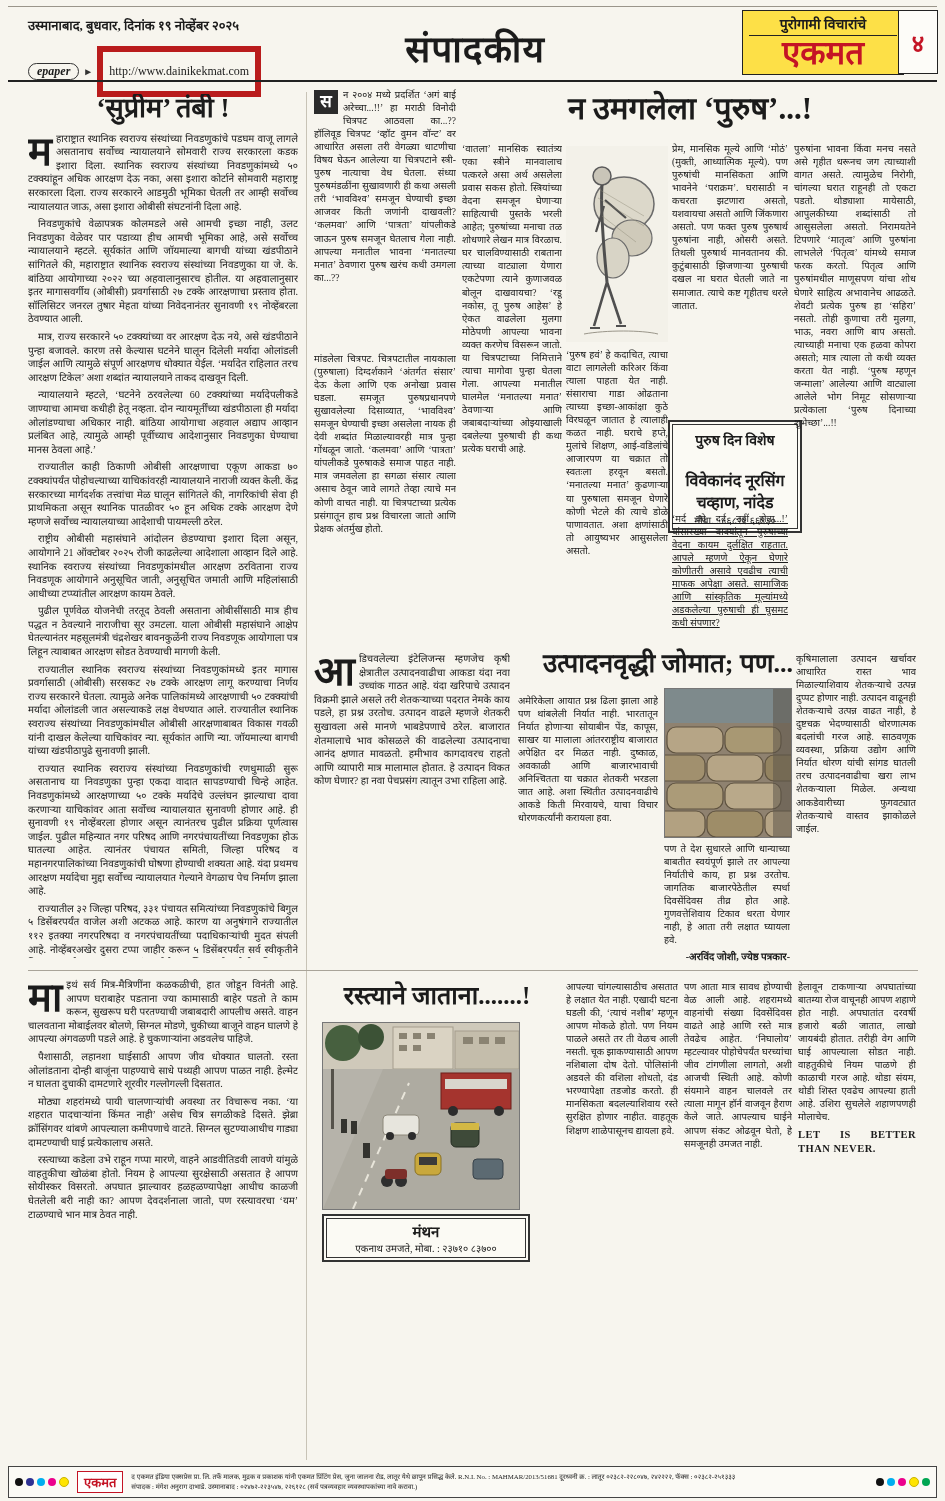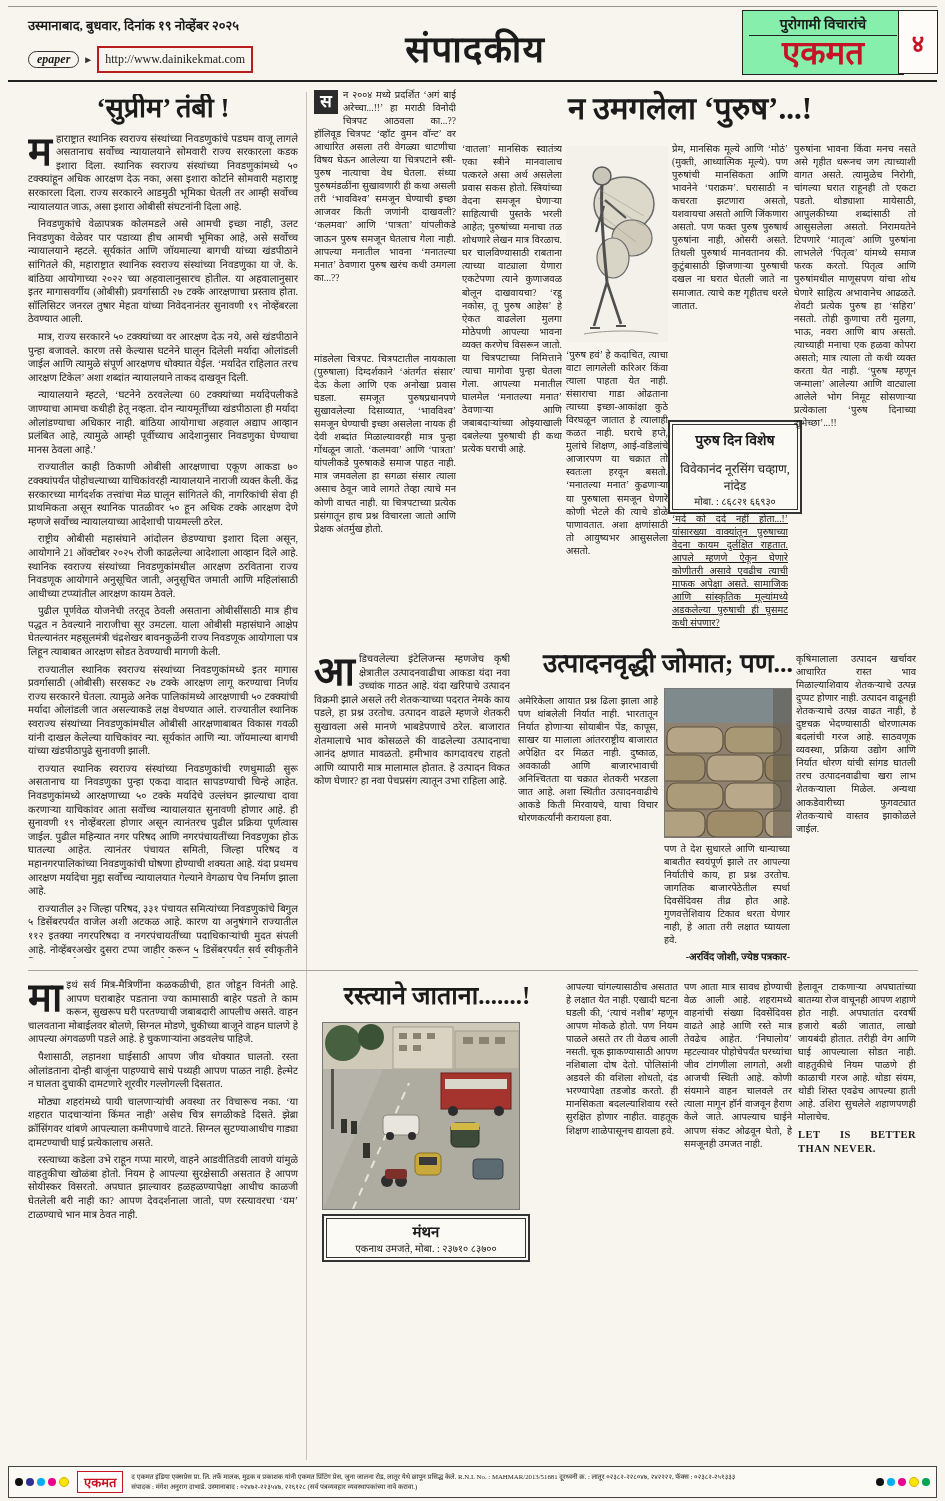--- a/index.html
+++ b/index.html
@@ -8,41 +8,41 @@
   .abs{position:absolute;}
   .hairline{background:#9a958a;}
   .vrule{width:1px;background:#c8c3b6;}
   .hrule{height:1px;background:#a9a499;}
 
   
   .dateline{font-size:13px;font-weight:bold;}
   .epaper-row{display:flex;align-items:center;gap:4px;font-size:12px;}
   .epaper-pill{border:1px solid #333;border-radius:9px;padding:0 8px;font-weight:bold;font-style:italic;}
   .epaper-arrow{font-size:10px;color:#333;}
-  .epaper-url{border:2px solid #b91c1c;padding:4px 6px;}
+  .epaper-url{border:6px solid #b91c1c;padding:12px 6px;}
   .section-title{font-size:37px;font-weight:bold;text-align:center;letter-spacing:1px;}
-  .masthead-box{border:1.5px solid #222;text-align:center;padding:3px 6px;background:#86efac;}
+  .masthead-box{border:1.5px solid #222;text-align:center;padding:3px 6px;background:#fde047;}
   .masthead-tagline{font-size:14px;font-weight:bold;border-bottom:1px solid #222;padding-bottom:2px;}
   .masthead-name{font-size:33px;font-weight:bold;color:#c41425;line-height:1.05;}
   .pageno-box{border:1.5px solid #222;text-align:center;font-size:24px;font-weight:bold;color:#c41425;
               display:flex;align-items:center;justify-content:center;background:#fdfcf8;}
 
   
   .hl{font-weight:bold;text-align:center;line-height:1.1;}
   .body-text{font-size:10px;line-height:1.36;text-align:justify;overflow:hidden;}
   .body-text p{margin:0 0 4px 0;text-indent:10px;}
   .body-text p.first{text-indent:0;}
   .small{font-size:9.6px;}
   .dropcap{float:left;font-size:40px;line-height:.85;font-weight:bold;padding:3px 4px 0 0;}
   .dropcap-box{float:left;width:24px;height:24px;background:#2b2b2b;color:#fff;font-size:17px;font-weight:bold;
                display:flex;align-items:center;justify-content:center;margin:2px 5px 2px 0;}
   .infobox{border:2px solid #333;outline:1px solid #333;outline-offset:-5px;text-align:center;
            padding:8px 4px 4px;background:#fbfaf4;}
   .infobox .t{font-size:14px;font-weight:bold;}
-  .infobox .a{font-size:12px;font-weight:normal;margin-top:11px;}
+  .infobox .a{font-size:16px;font-weight:bold;margin-top:20px;}
   .infobox .m{font-size:10px;}
   .byline{font-weight:bold;text-align:right;margin-top:3px;font-size:10px;}
   .closing{font-weight:bold;letter-spacing:.5px;}
 
   .photo-frame{border:1px solid #777;background:#ddd;overflow:hidden;}
 
   
   .footer-strip{border:1px solid #444;background:#fbfaf5;display:flex;align-items:center;gap:8px;padding:2px 6px;}
   .footer-text{font-size:6.8px;line-height:1.5;color:#222;flex:1;overflow:hidden;white-space:nowrap;}
   .footer-logo{border:1px solid #c41425;color:#c41425;font-weight:bold;font-size:13px;padding:1px 6px;background:#fff;}

